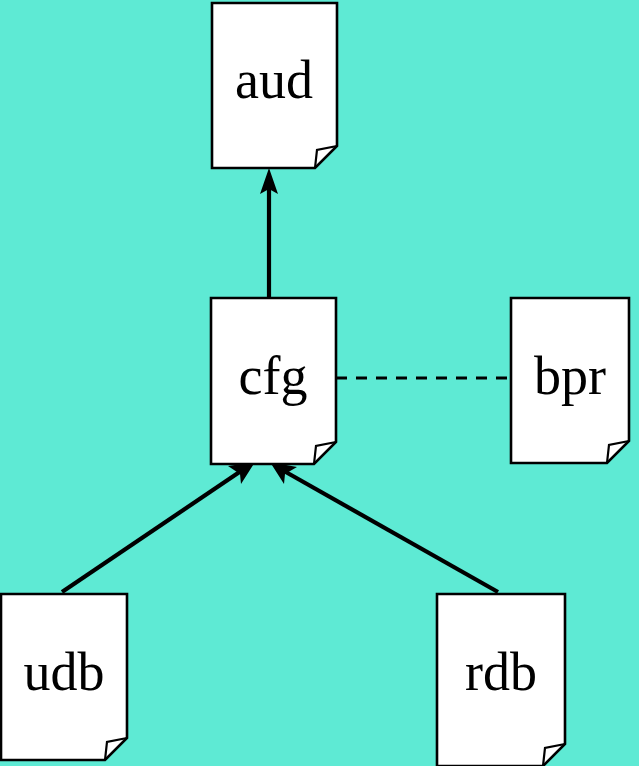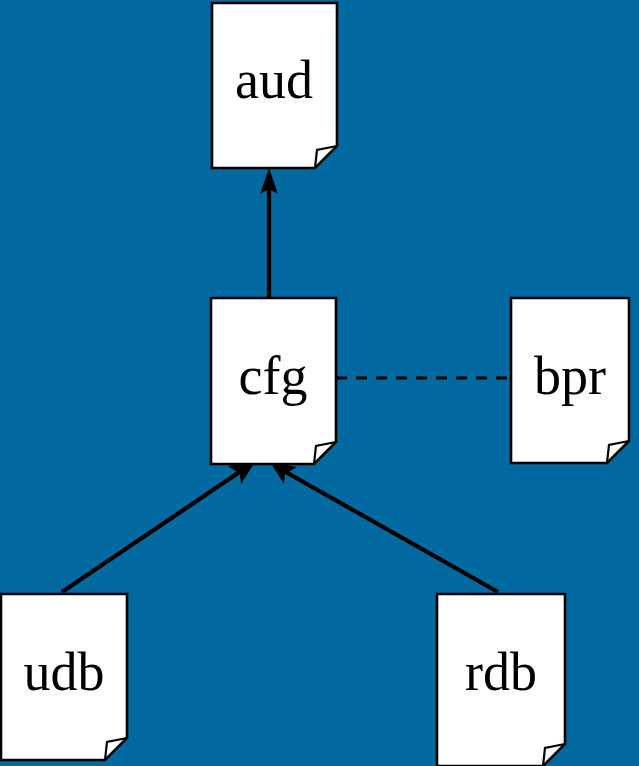--- a/index.html
+++ b/index.html
@@ -8,21 +8,21 @@
     padding: 0;
     background: #ffffff;
   }
   body {
     font-family: "Liberation Serif", "DejaVu Serif", serif;
   }
   #diagram-root {
     position: relative;
     width: 639px;
     height: 766px;
-    background: #0369a1;
+    background: #5eead4;
     overflow: hidden;
   }
   #diagram-canvas {
     position: absolute;
     left: 0;
     top: 0;
     width: 639px;
     height: 766px;
     display: block;
   }

